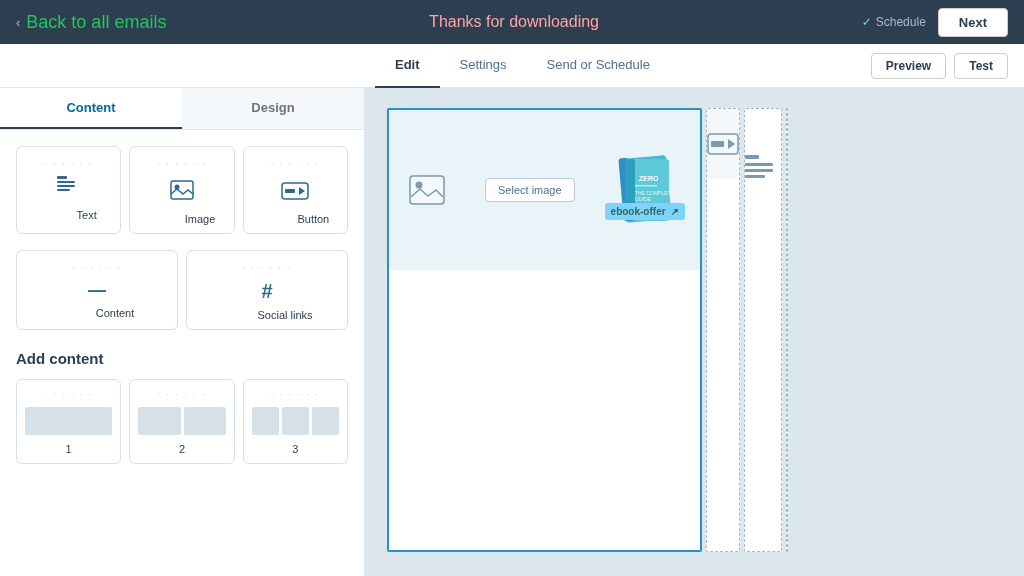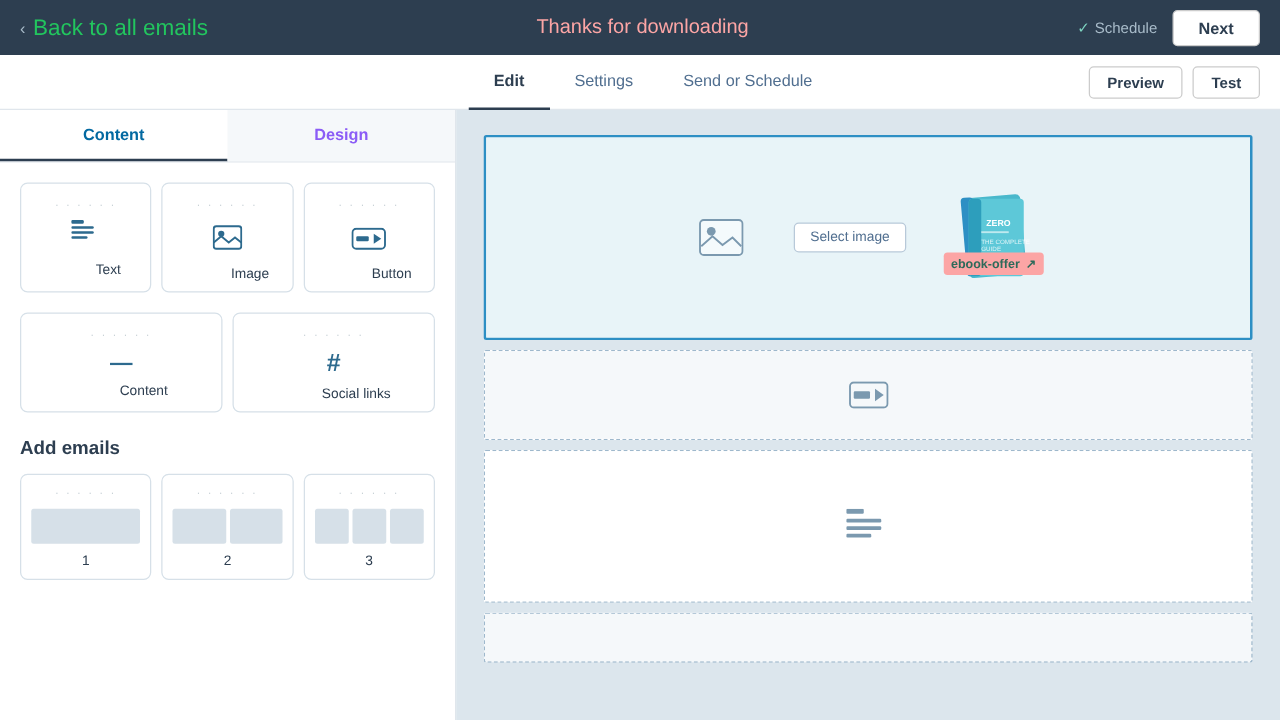--- a/index.html
+++ b/index.html
@@ -92,21 +92,21 @@
       font-weight: 600;
       color: #516f90;
       cursor: pointer;
       border-bottom: 2px solid transparent;
     }
     .sidebar-tab.active {
       color: #0369a1;
       border-bottom: 2px solid #2d3e50;
       background: #fff;
     }
-    .sidebar-tab:not(.active) { background: #f5f8fa; color: #8b5cf6; }
+    .sidebar-tab:not(.active) { background: #f5f8fa; color: #737373; }
 
     .sidebar-content { padding: 16px; }
     .section-title { font-size: 15px; font-weight: 700; color: #2d3e50; margin-bottom: 12px; margin-top: 4px; }
 
     .content-grid { display: grid; grid-template-columns: repeat(3, 1fr); gap: 8px; margin-bottom: 16px; }
     .content-item {
       border: 1px solid #d6e0e8;
       border-radius: 6px;
       padding: 12px 8px 8px;
       display: flex;
@@ -142,21 +142,21 @@
     }
     .layout-item .label { font-size: 11px; color: #2d3e50; }
 
     
     .canvas {
       flex: 1;
       background: #dce6ed;
       overflow-y: auto;
       padding: 20px 22px;
       display: flex;
-      flex-direction: column;
+      flex-direction: row;
       gap: 4px;
     }
 
     .email-block {
       background: #fff;
       border: 1px dashed #9eb8cc;
       border-radius: 2px;
       margin-bottom: 4px;
       position: relative;
       cursor: pointer;
@@ -197,21 +197,21 @@
     }
 
     .ebook-container {
       position: relative;
       display: flex;
       align-items: center;
       justify-content: center;
     }
 
     .ebook-tag {
-      background: #fca5a5;
+      background: #7dd3fc;
       color: #2d6a5a;
       font-size: 10px;
       font-weight: 700;
       padding: 3px 6px;
       border-radius: 3px;
       position: absolute;
       bottom: 8px;
       left: -10px;
       white-space: nowrap;
     }
@@ -341,21 +341,21 @@
           <span class="label">Content</span>
         </div>
 
         <div class="content-item">
           <span class="dots">· · · · · ·</span>
           <span class="placeholder-icon" style="font-size:20px;font-weight:700;color:#2d6a8e;">#</span>
           <span class="label">Social links</span>
         </div>
       </div>
 
-      <div class="section-title">Add emails</div>
+      <div class="section-title">Add content</div>
 
       <div class="layouts-grid">
 
         <div class="layout-item">
           <span class="dots">· · · · · ·</span>
           <div class="layout-preview">
             <div class="layout-col" style="flex:1;"></div>
           </div>
           <span class="label">1</span>
         </div>

